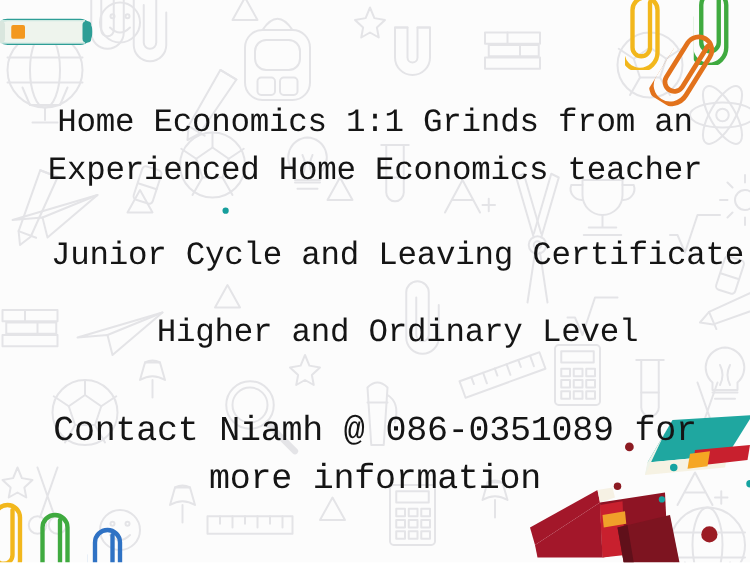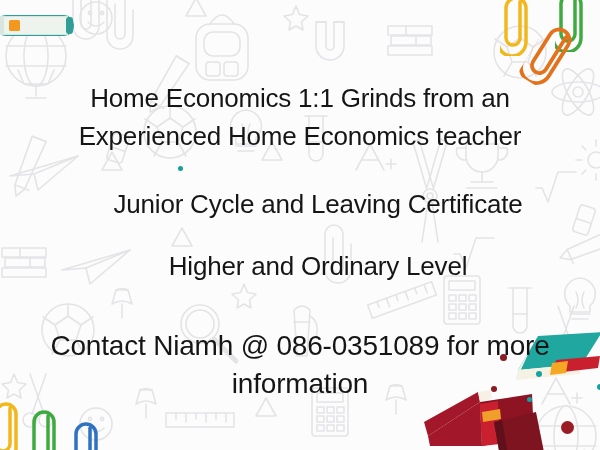--- a/index.html
+++ b/index.html
@@ -6,21 +6,21 @@
     margin: 0;
     padding: 0;
     background: #ffffff;
   }
   #poster {
     position: relative;
     width: 600px;
     height: 450px;
     overflow: hidden;
     background: #fcfcfc;
-    font-family: Liberation Sans, sans-serif;
+    font-family: Liberation Mono, monospace;
   }
 
   
   #doodle-layer {
     position: absolute;
     inset: 0;
     z-index: 0;
   }
   #doodle-layer svg {
     display: block;

